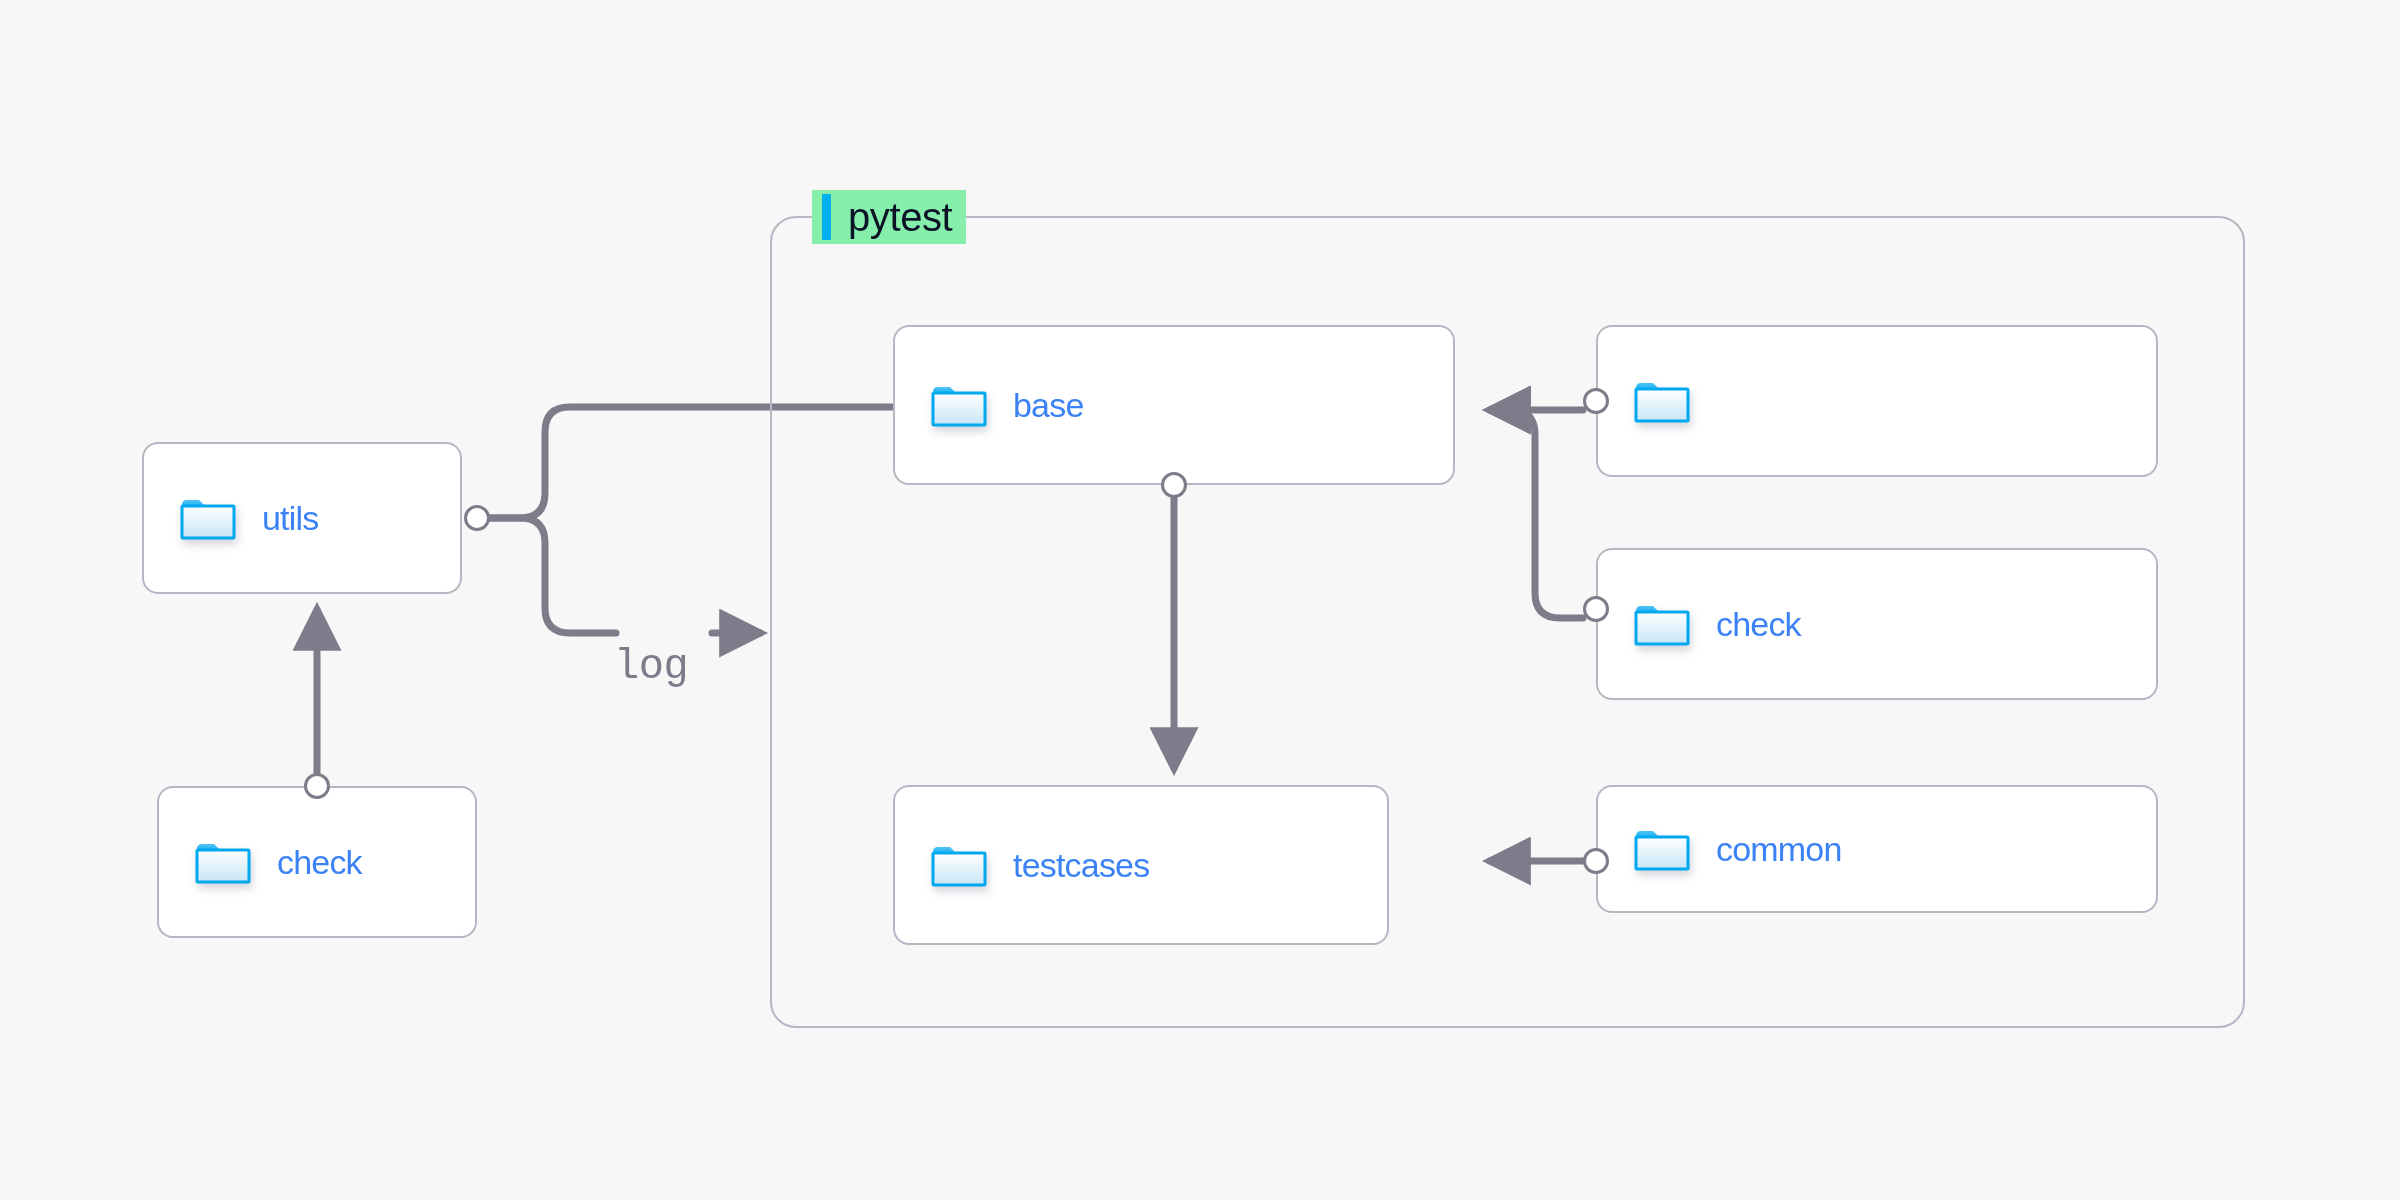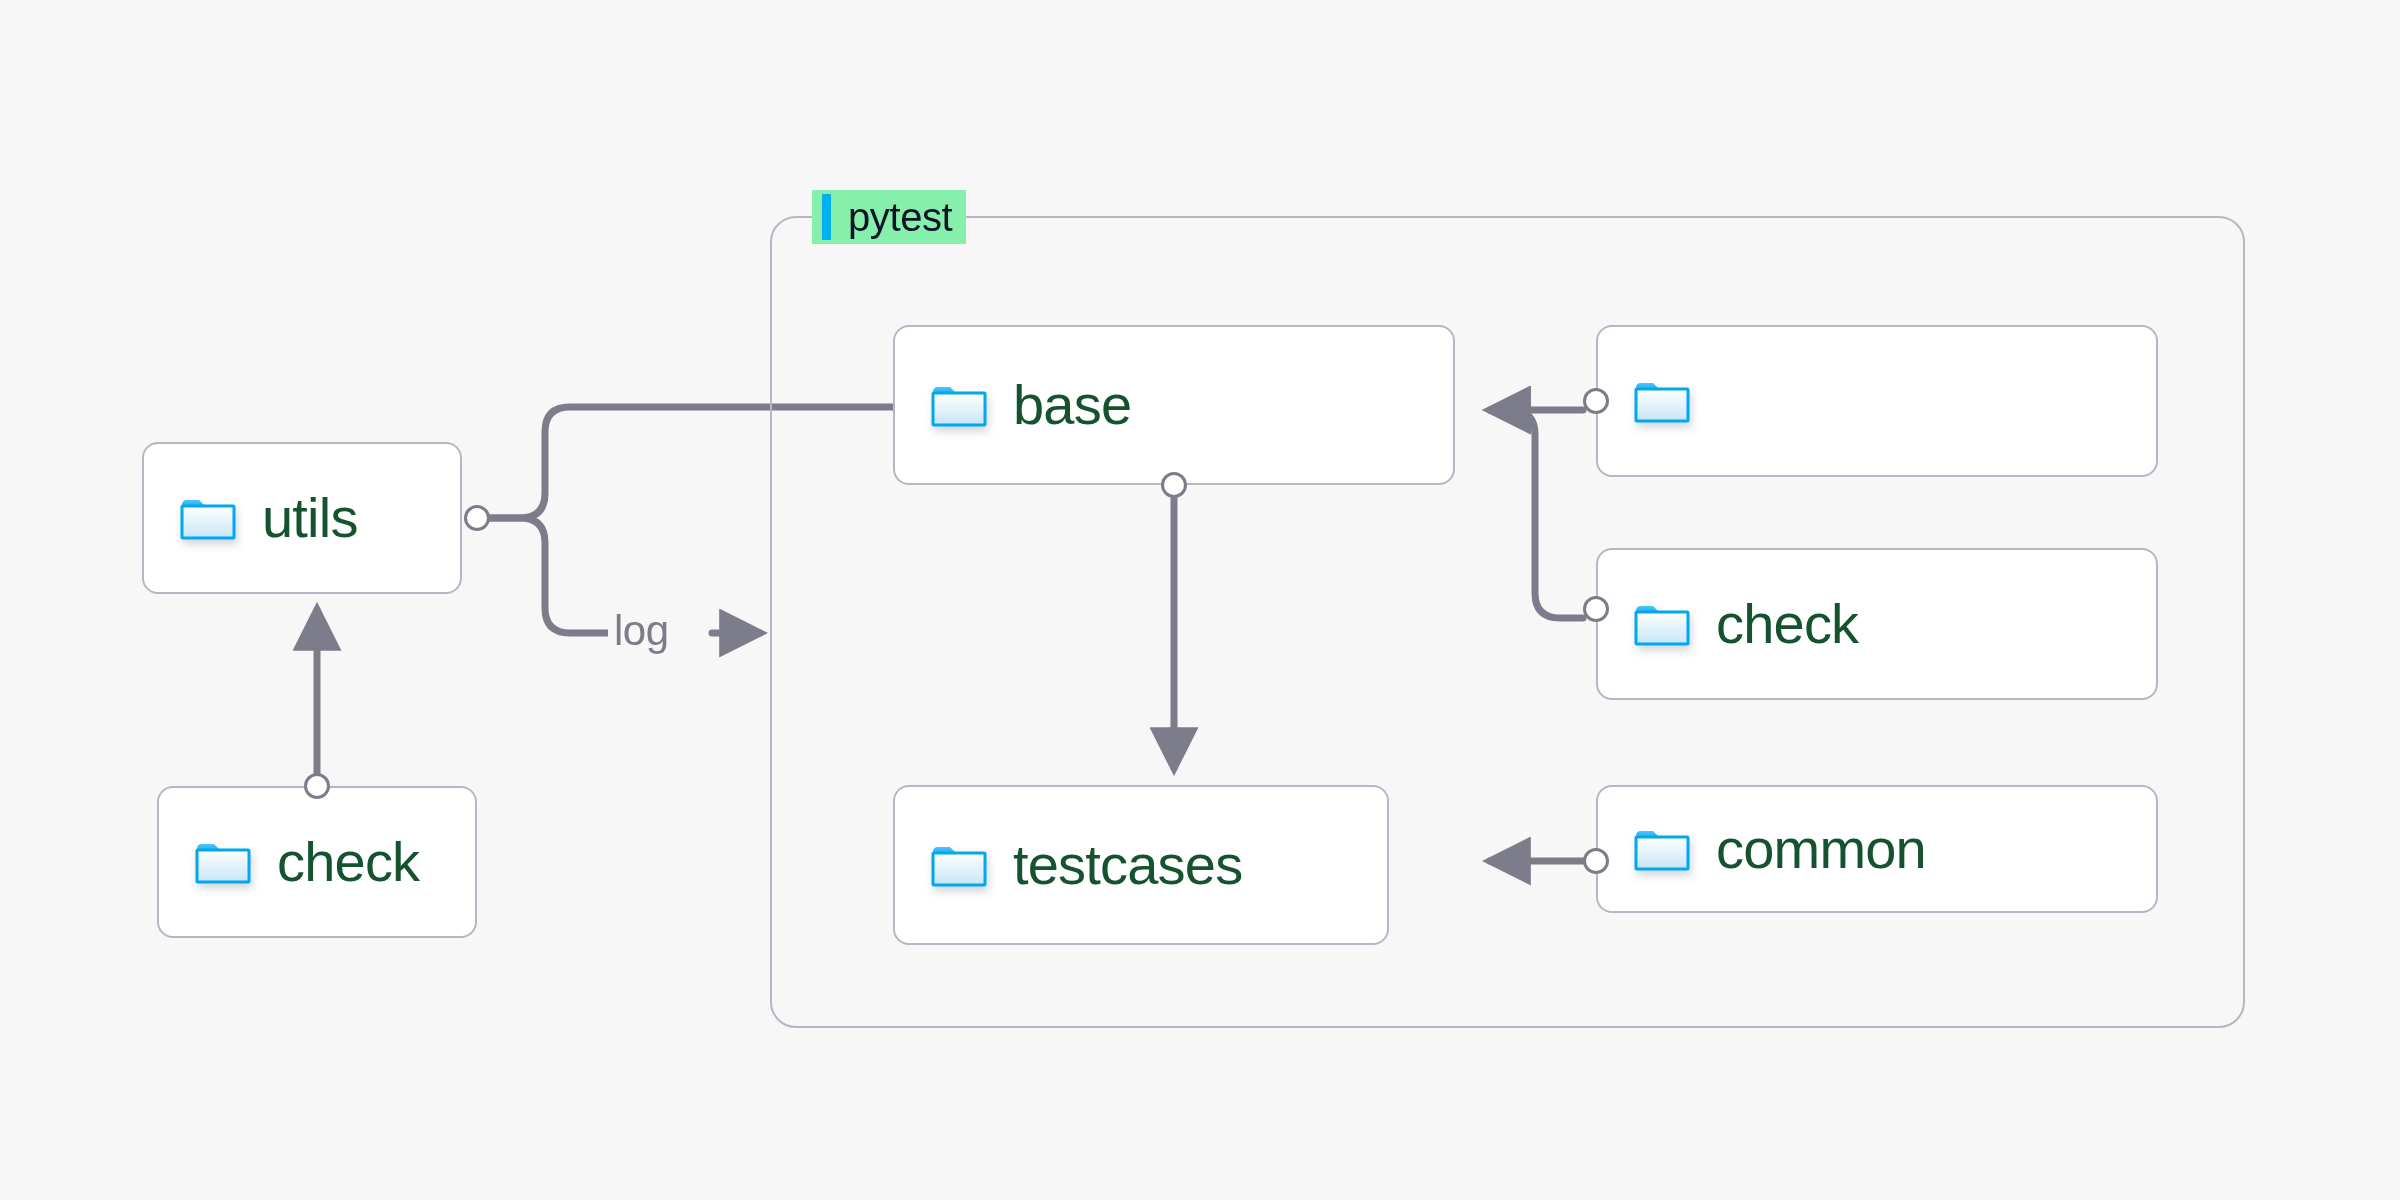--- a/index.html
+++ b/index.html
@@ -62,22 +62,22 @@
     box-sizing: border-box;
     background: #ffffff;
     border: 2px solid #b7b6c4;
     border-radius: 16px;
     display: flex;
     align-items: center;
     padding-left: 36px;
     gap: 26px;
   }
   .node-label {
-    font-size: 56px;
-    color: #14532d;
+    font-size: 34px;
+    color: #3b82f6;
     letter-spacing: -0.8px;
     white-space: nowrap;
     line-height: 1;
   }
 
   
   .folder-icon {
     width: 56px;
     height: 46px;
     flex: none;
@@ -220,15 +220,15 @@
     <span class="folder-icon">
       <svg width="56" height="46" viewBox="0 0 56 46">
         <path d="M2 10 Q2 5 7 5 L19 5 L24 10 L28 10 L28 15 L2 15 Z" fill="url(#folderTab)"></path>
         <rect x="2" y="11" width="52" height="32" rx="1" fill="url(#folderGrad)" stroke="#00a8f0" stroke-width="3"></rect>
       </svg>
     </span>
     <span class="node-label">common</span>
   </div>
   <span class="port" style="left:1583px; top:848px;"></span>
 
-  <span class="edge-label" style="left:608px; top:610px;">log</span>
+  <span class="edge-label" style="left:608px; top:646px;font-family:Liberation Mono, monospace;">log</span>
 
 </div>
 
 </body></html>

